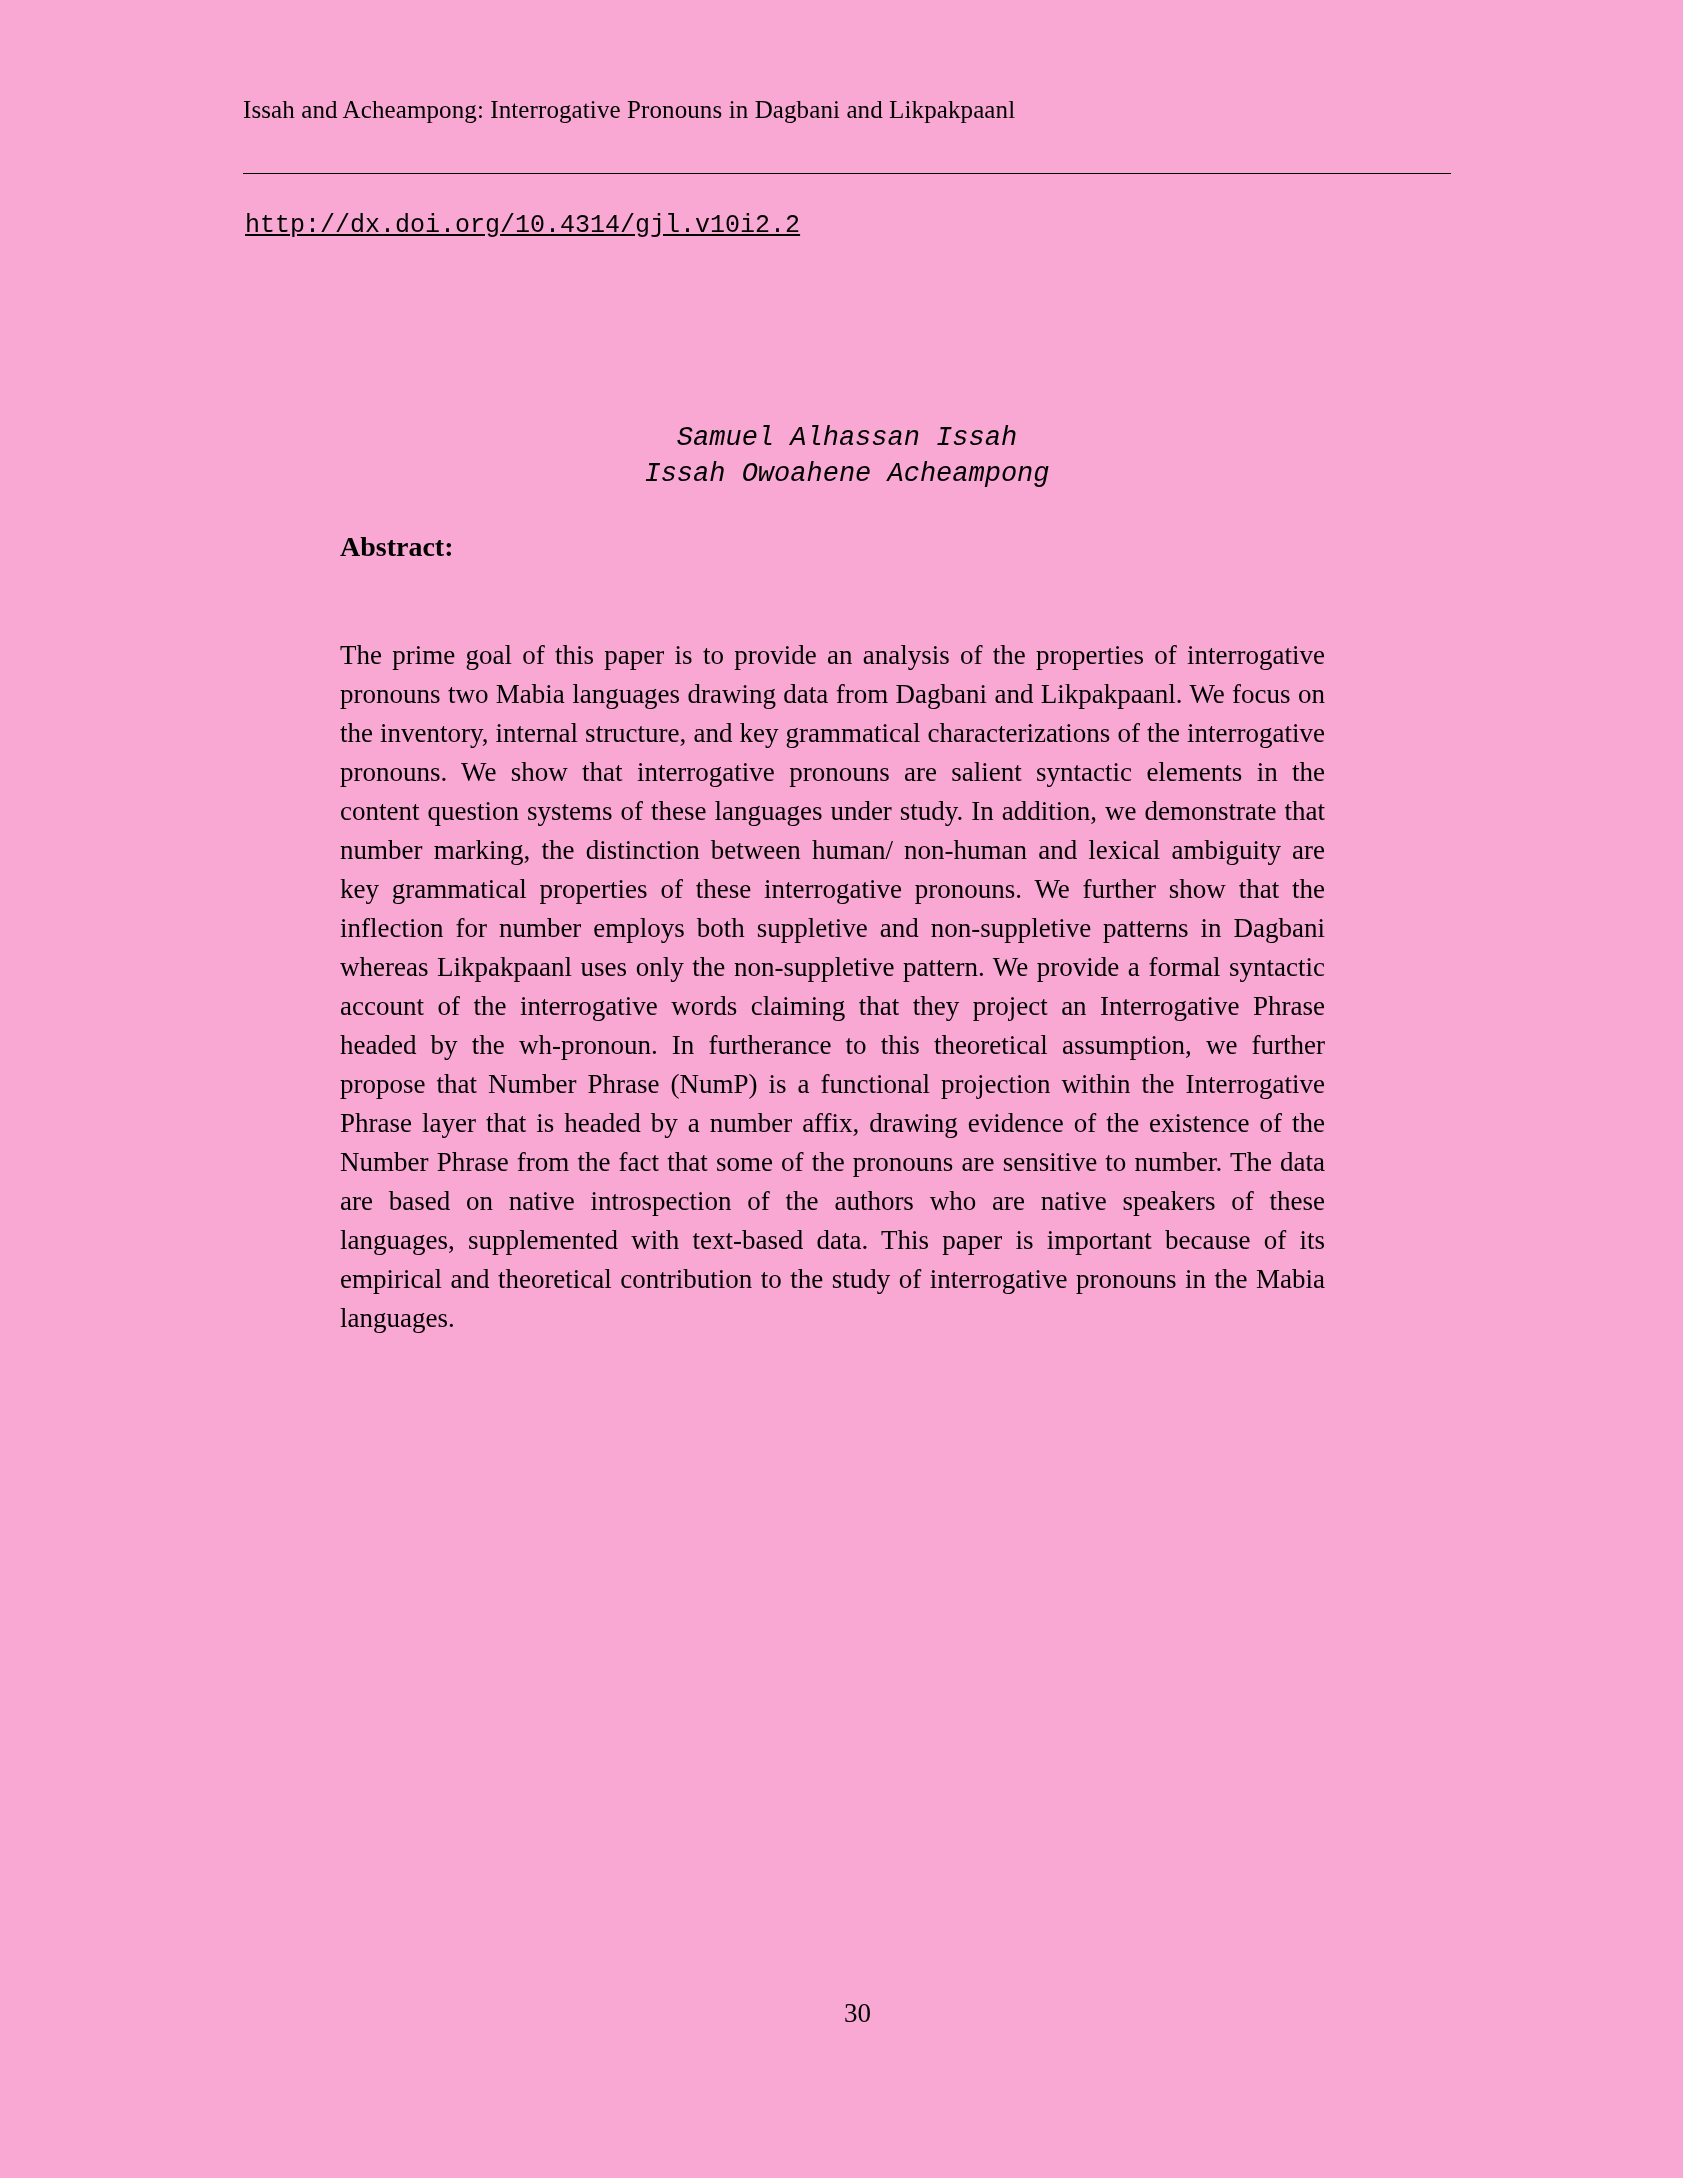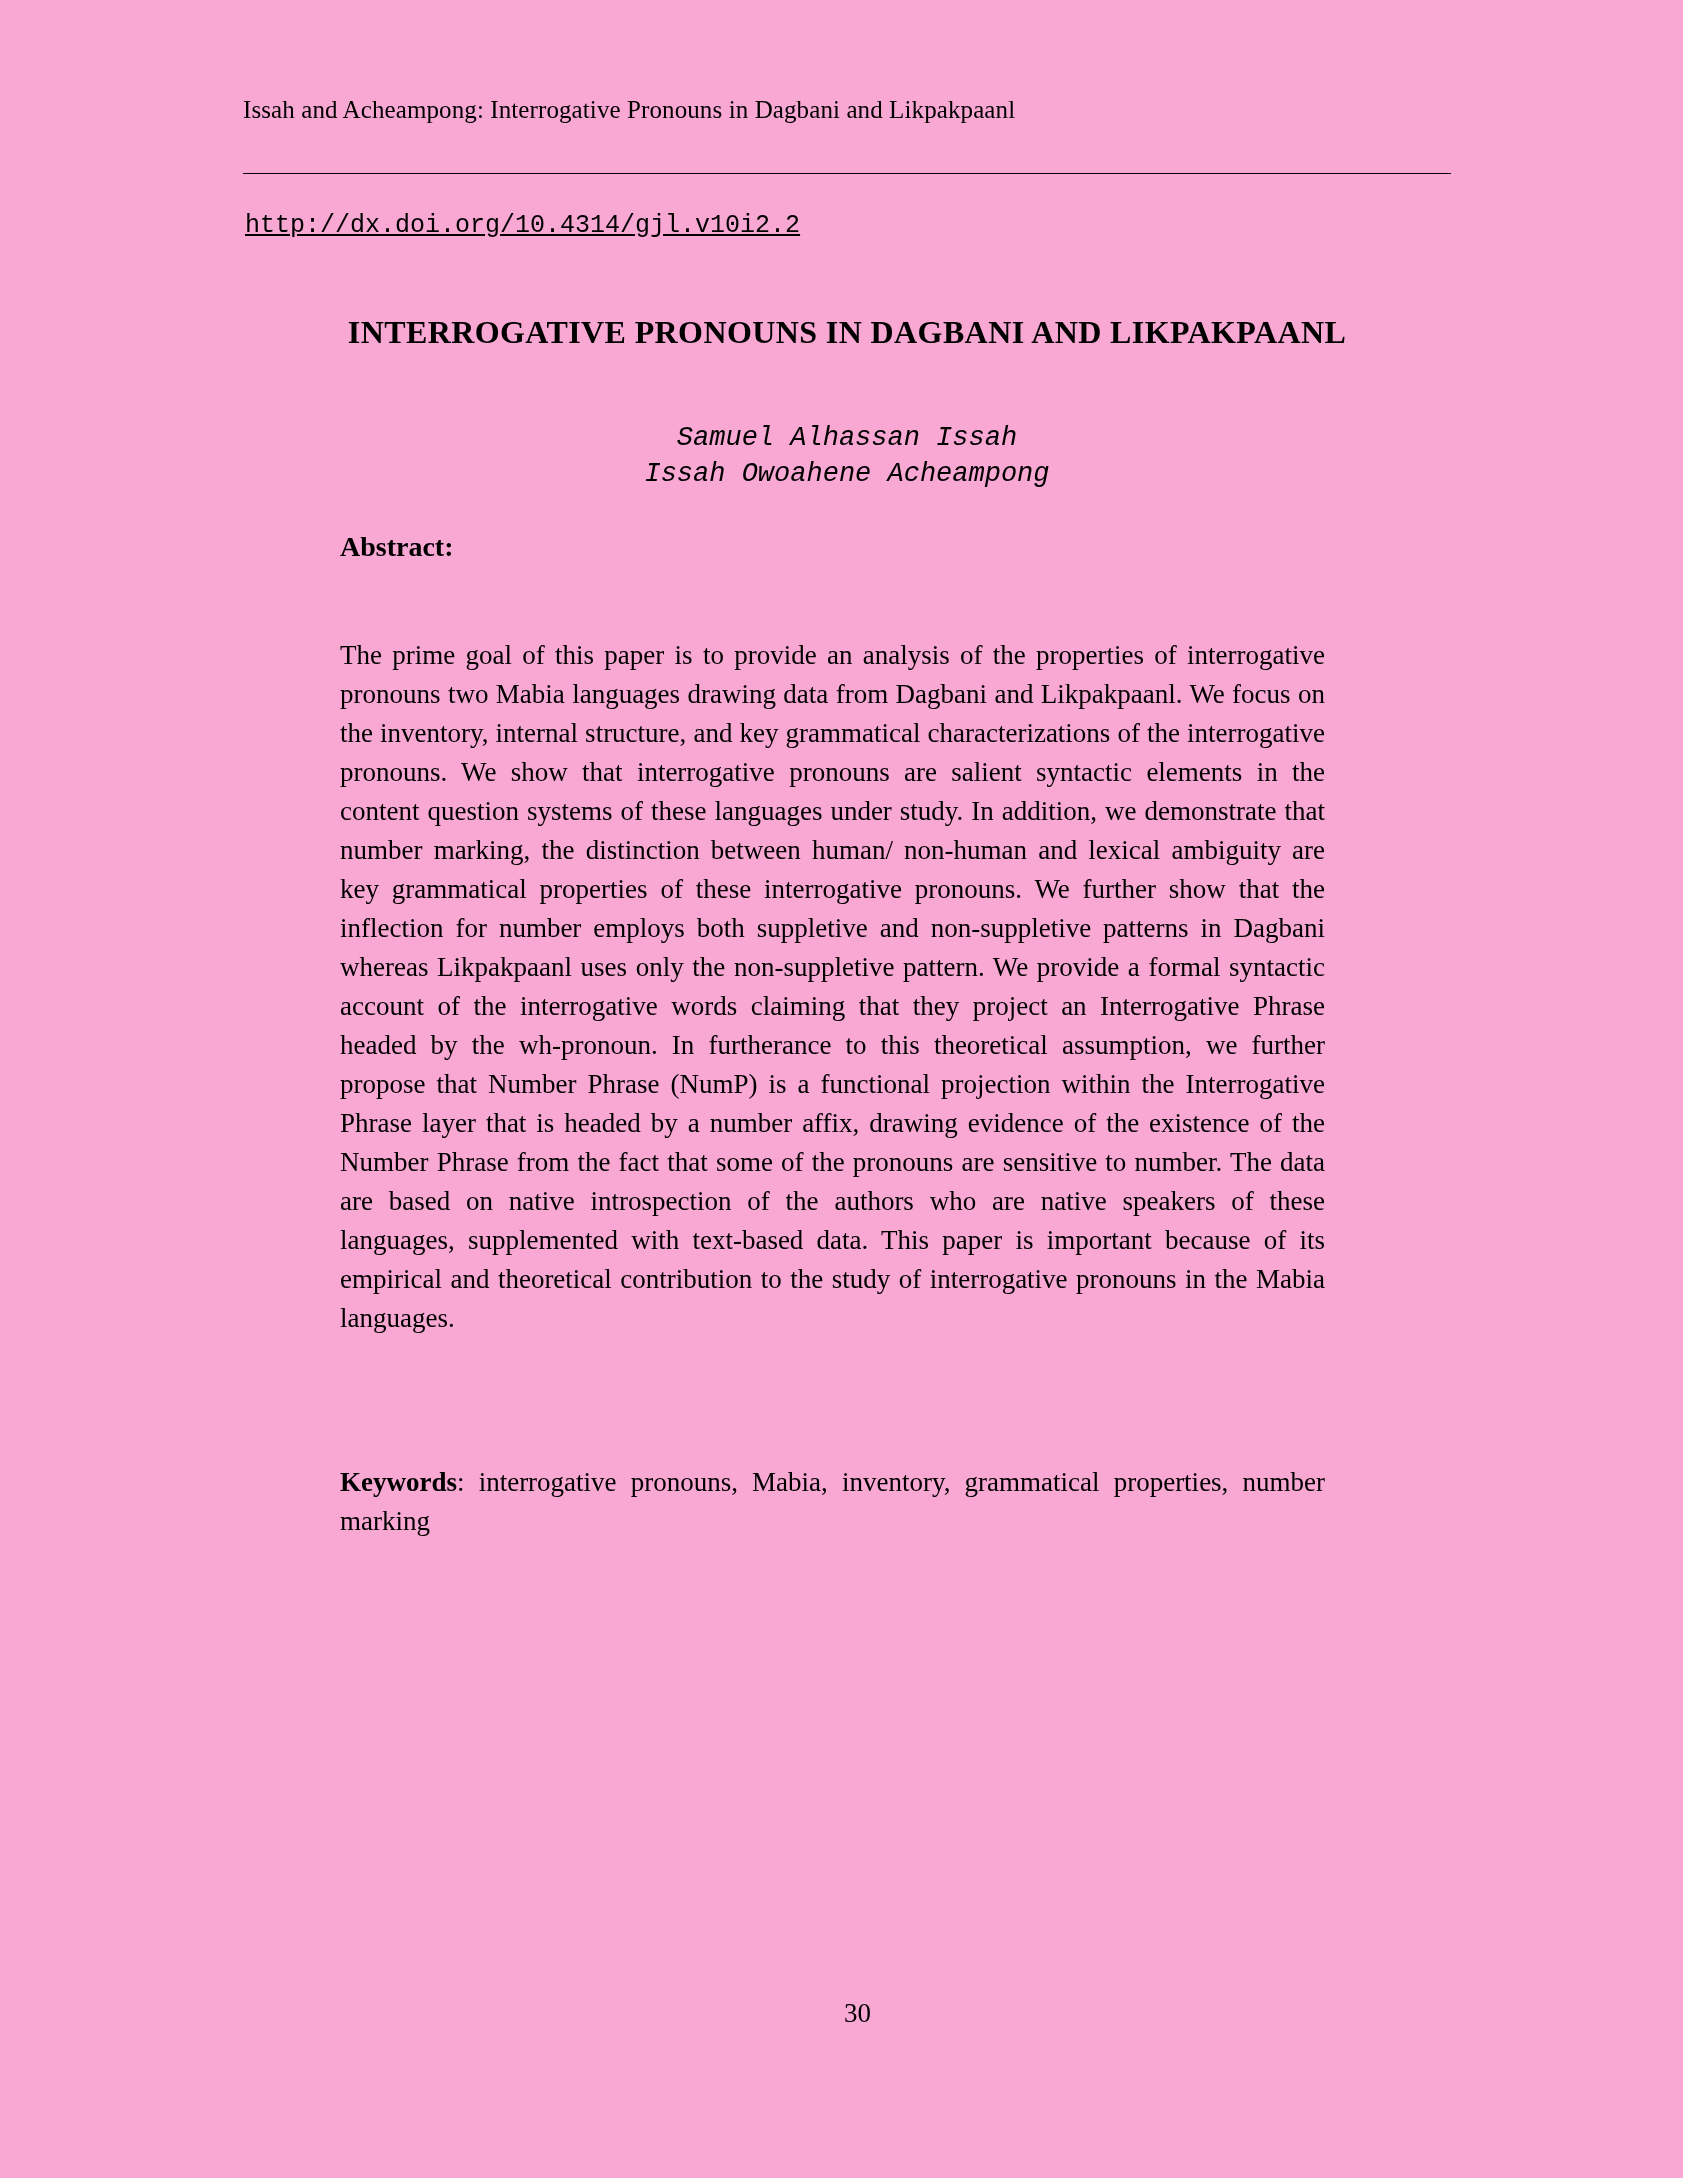--- a/index.html
+++ b/index.html
@@ -131,29 +131,27 @@
 <body>
 
 <div class="page">
 
   <div class="running-head">Issah and Acheampong: Interrogative Pronouns in Dagbani and Likpakpaanl</div>
 
   <div class="header-rule"></div>
 
   <div class="doi-line"><a class="doi-link" href="#">http://dx.doi.org/10.4314/gjl.v10i2.2</a></div>
 
-  <h1 class="title">INTERROGATIVE PRONOUNS IN DAGBANI AND LIKPAKPAANL</h1>
 
   <div class="authors">
     <div>Samuel Alhassan Issah</div>
     <div>Issah Owoahene Acheampong</div>
   </div>
 
   <div class="abstract-heading">Abstract:</div>
 
   <div class="abstract-body">The prime goal of this paper is to provide an analysis of the properties of interrogative pronouns two Mabia languages drawing data from Dagbani and Likpakpaanl. We focus on the inventory, internal structure, and key grammatical characterizations of the interrogative pronouns. We show that interrogative pronouns are salient syntactic elements in the content question systems of these languages under study. In addition, we demonstrate that number marking, the distinction between human/ non-human and lexical ambiguity are key grammatical properties of these interrogative pronouns. We further show that the inflection for number employs both suppletive and non-suppletive patterns in Dagbani whereas Likpakpaanl uses only the non-suppletive pattern. We provide a formal syntactic account of the interrogative words claiming that they project an Interrogative Phrase headed by the wh-pronoun. In furtherance to this theoretical assumption, we further propose that Number Phrase (NumP) is a functional projection within the Interrogative Phrase layer that is headed by a number affix, drawing evidence of the existence of the Number Phrase from the fact that some of the pronouns are sensitive to number. The data are based on native introspection of the authors who are native speakers of these languages, supplemented with text-based data. This paper is important because of its empirical and theoretical contribution to the study of interrogative pronouns in the Mabia languages.</div>
 
-  <div class="keywords"><span class="kw-label">Keywords</span><span>: </span><span>interrogative pronouns, Mabia, inventory, grammatical properties, number marking</span></div>
 
   <div class="page-number">30</div>
 
 </div>
 
 
 </body></html>

